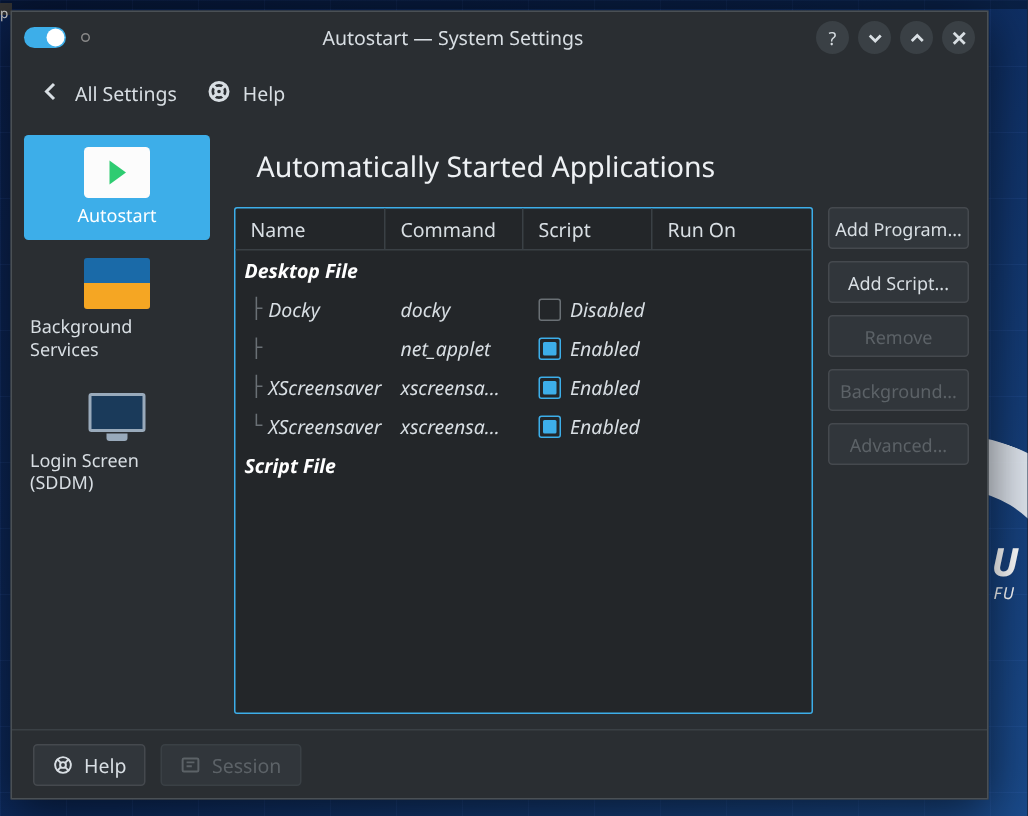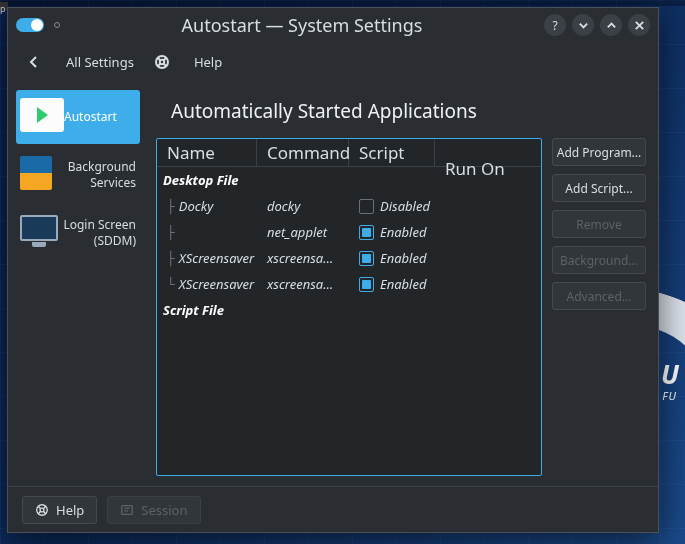--- a/index.html
+++ b/index.html
@@ -11,48 +11,48 @@
 .deco-text2 { position: absolute; right: 6px; top: 356px; color: #fff; font-size: 26px; font-weight: bold; font-style: italic; }
 
 .taskbar { position: absolute; top: 0; left: 0; right: 0; height: 6px; background: rgba(0,0,0,0.3); }
 .taskbar-icon { position: absolute; left: 0; top: 2px; width: 8px; height: 8px; background: #333; font-size: 9px; color: #ccc; }
 
 .window { position: absolute; left: 7px; top: 7px; width: 652px; height: 526px; background: #2a2e32; border: 1px solid #4a5055; box-shadow: 0 8px 32px rgba(0,0,0,0.6); display: flex; flex-direction: column; color: #d8dee3; font-size: 13px; }
 .titlebar { height: 34px; display: flex; align-items: center; padding: 0 8px; background: #2a2e32; }
 .titlebar-toggle { width: 28px; height: 14px; background: #3daee9; border-radius: 7px; position: relative; margin-right: 4px; }
 .titlebar-toggle::after { content: ''; position: absolute; right: 1px; top: 1px; width: 12px; height: 12px; background: #fff; border-radius: 50%; }
 .titlebar-dot { width: 6px; height: 6px; border-radius: 50%; border: 1px solid #888; margin-left: 6px; }
-.titlebar-text { flex: 1; text-align: center; color: #d8dee3; font-size: 18px; }
+.titlebar-text { flex: 1; text-align: center; color: #d8dee3; font-size: 13px; }
 .titlebar-btns { display: flex; gap: 6px; }
 .tb-btn { width: 22px; height: 22px; border-radius: 50%; background: #3a4045; display: flex; align-items: center; justify-content: center; color: #d8dee3; font-size: 12px; cursor: pointer; }
 .tb-btn svg { width: 11px; height: 11px; stroke: #d8dee3; stroke-width: 2; fill: none; }
 
 .toolbar { height: 40px; display: flex; align-items: center; padding: 0 18px; gap: 20px; }
-.tbar-item { display: flex; align-items: center; gap: 24px; cursor: pointer; color: #d8dee3; }
+.tbar-item { display: flex; gap: 8px; cursor: pointer; color: #d8dee3; }
 .tbar-item svg { width: 16px; height: 16px; stroke: #d8dee3; stroke-width: 2; fill: none; }
 
 .body-area { flex: 1; display: flex; min-height: 0; }
 .sidebar { width: 140px; padding: 8px; display: flex; flex-direction: column; gap: 4px; }
-.sb-item { display: flex; flex-direction: row; align-items: center; padding: 8px 4px; border-radius: 3px; cursor: pointer; text-align: right; font-size: 12px; line-height: 1.3; }
+.sb-item { display: flex; flex-direction: column; align-items: center; padding: 8px 4px; border-radius: 3px; cursor: pointer; text-align: left; font-size: 12px; line-height: 1.3; }
 .sb-item.active { background: #3daee9; color: #fff; }
 .sb-icon { width: 44px; height: 34px; margin-bottom: 4px; display: flex; align-items: center; justify-content: center; position: relative; }
 .sb-icon-autostart { background: #fcfcfc; border-radius: 3px; display:flex; align-items:center; justify-content:center; }
 .sb-icon-autostart::after { content:''; width: 0; height: 0; border-left: 11px solid #2ecc71; border-top: 8px solid transparent; border-bottom: 8px solid transparent; }
 .sb-icon-bgsvc { background: linear-gradient(180deg, #1a6aa8 50%, #f5a623 50%); border-radius: 2px; }
 .sb-icon-session { background: #232629; border-radius: 3px; display:flex; align-items:center; justify-content:center; }
 .sb-icon-session::after { content:''; width: 26px; height: 13px; background:#3daee9; border-radius:7px; position:relative; }
 .sb-icon-sddm { display:flex; flex-direction:column; align-items:center; }
 .sb-icon-sddm::before { content:''; width: 34px; height: 22px; background:#1a3a5a; border: 2px solid #9ab; border-radius:2px; }
 .sb-icon-sddm::after { content:''; width: 14px; height: 5px; background:#9ab; margin-top:1px; border-radius: 0 0 2px 2px;}
 
 .main { flex: 1; padding: 10px 12px 10px 8px; display: flex; flex-direction: column; min-height: 0; }
 .main-title { font-size: 19px; font-weight: 400; color: #eef1f4; margin: 6px 15px 14px; }
 .content-row { display: flex; gap: 10px; flex: 1; min-height: 0; }
 .table-wrap { flex: 1; border: 1px solid #3daee9; background: #232629; display: flex; flex-direction: column; min-height: 0; border-radius: 2px; }
-.thead { display: flex; height: 28px; align-items: center; border-bottom: 1px solid #3a4045; font-size: 17px; color: #d8dee3; }
+.thead { display: flex; height: 28px; align-items: flex-end; border-bottom: 1px solid #3a4045; font-size: 13px; color: #d8dee3; }
 .th { padding: 0 10px; border-right: 1px solid #3a4045; height: 100%; display: flex; align-items: center; }
 .th:last-child { border-right: none; flex: 1; margin-top: 32px; }
 .col-name { width: 100px; }
 .col-cmd { width: 92px; }
 .col-status { width: 86px; }
 .col-run { flex: 1; }
 .tbody { flex: 1; overflow: auto; font-style: italic; }
 .group-row { padding: 4px 6px; font-weight: bold; color: #fff; font-size: 13px; }
 .trow { display: flex; align-items: center; height: 26px; font-size: 13px; color: #d8dee3; }
 .td { padding: 0 10px; overflow: hidden; white-space: nowrap; text-overflow: ellipsis; }

